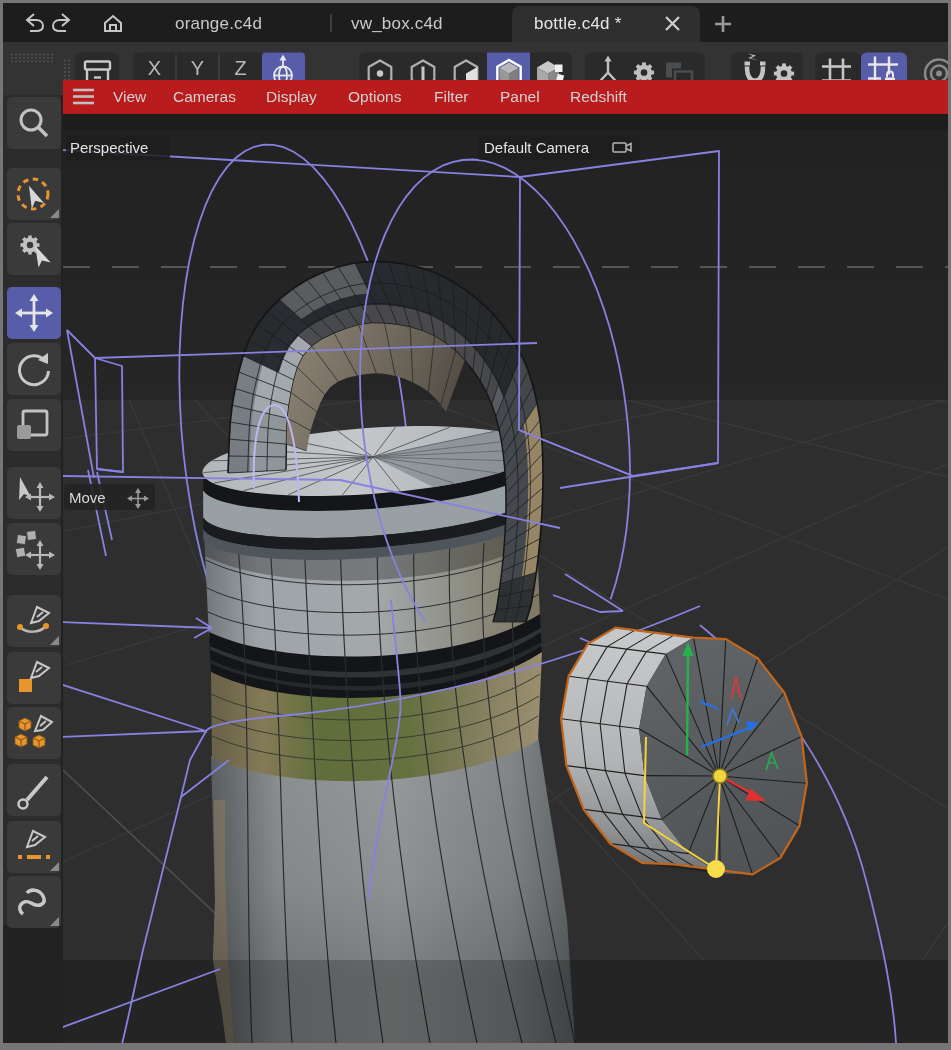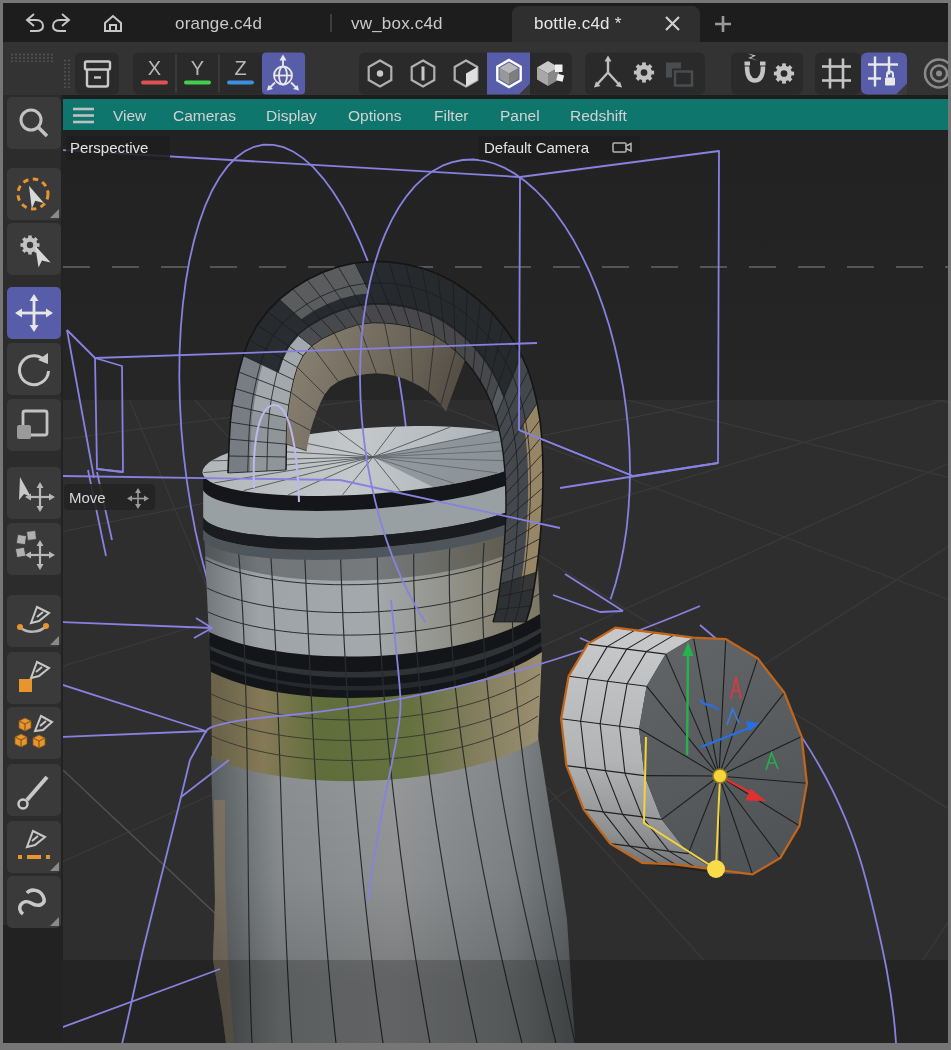--- a/index.html
+++ b/index.html
@@ -1,21 +1,21 @@
 <!DOCTYPE html>
 <html><head><meta charset="utf-8"><style>
 * { margin:0; padding:0; box-sizing:border-box; }
 body { width:951px; height:1050px; background:#767676; position:relative;
   font-family:"Liberation Sans", sans-serif; overflow:hidden; }
 .win { position:absolute; left:3px; top:3px; width:945px; height:1024px; background:#1d1d1d; }
 .tabbar { position:absolute; left:0; top:0; width:945px; height:39px; background:#1d1d1d; }
 .toolbar { position:absolute; left:0; top:39px; width:945px; height:53px; background:#333333; }
 .sidebar { position:absolute; left:0; top:92px; width:60px; height:948px; background:#222222; }
 .sidepanel { position:absolute; left:0; top:0; width:58px; height:830px; background:#2c2c2c; }
-.menubar { position:absolute; left:60px; top:96px; width:885px; height:35px; background:#0f766e;
+.menubar { position:absolute; left:60px; top:77px; width:885px; height:35px; background:#b91c1c;
   border-bottom:1px solid #191919; }
 .viewport { position:absolute; left:60px; top:127px; width:885px; height:913px; background:#1d4ed8; }
 .sel { background:#585da9 !important; }
 .sbtn { position:absolute; left:4px; width:54px; height:52px; background:#3a3a3a; border-radius:5px; }
 svg { display:block; }
 </style></head>
 <body>
 <div class="win">
 
  <div class="tabbar">

